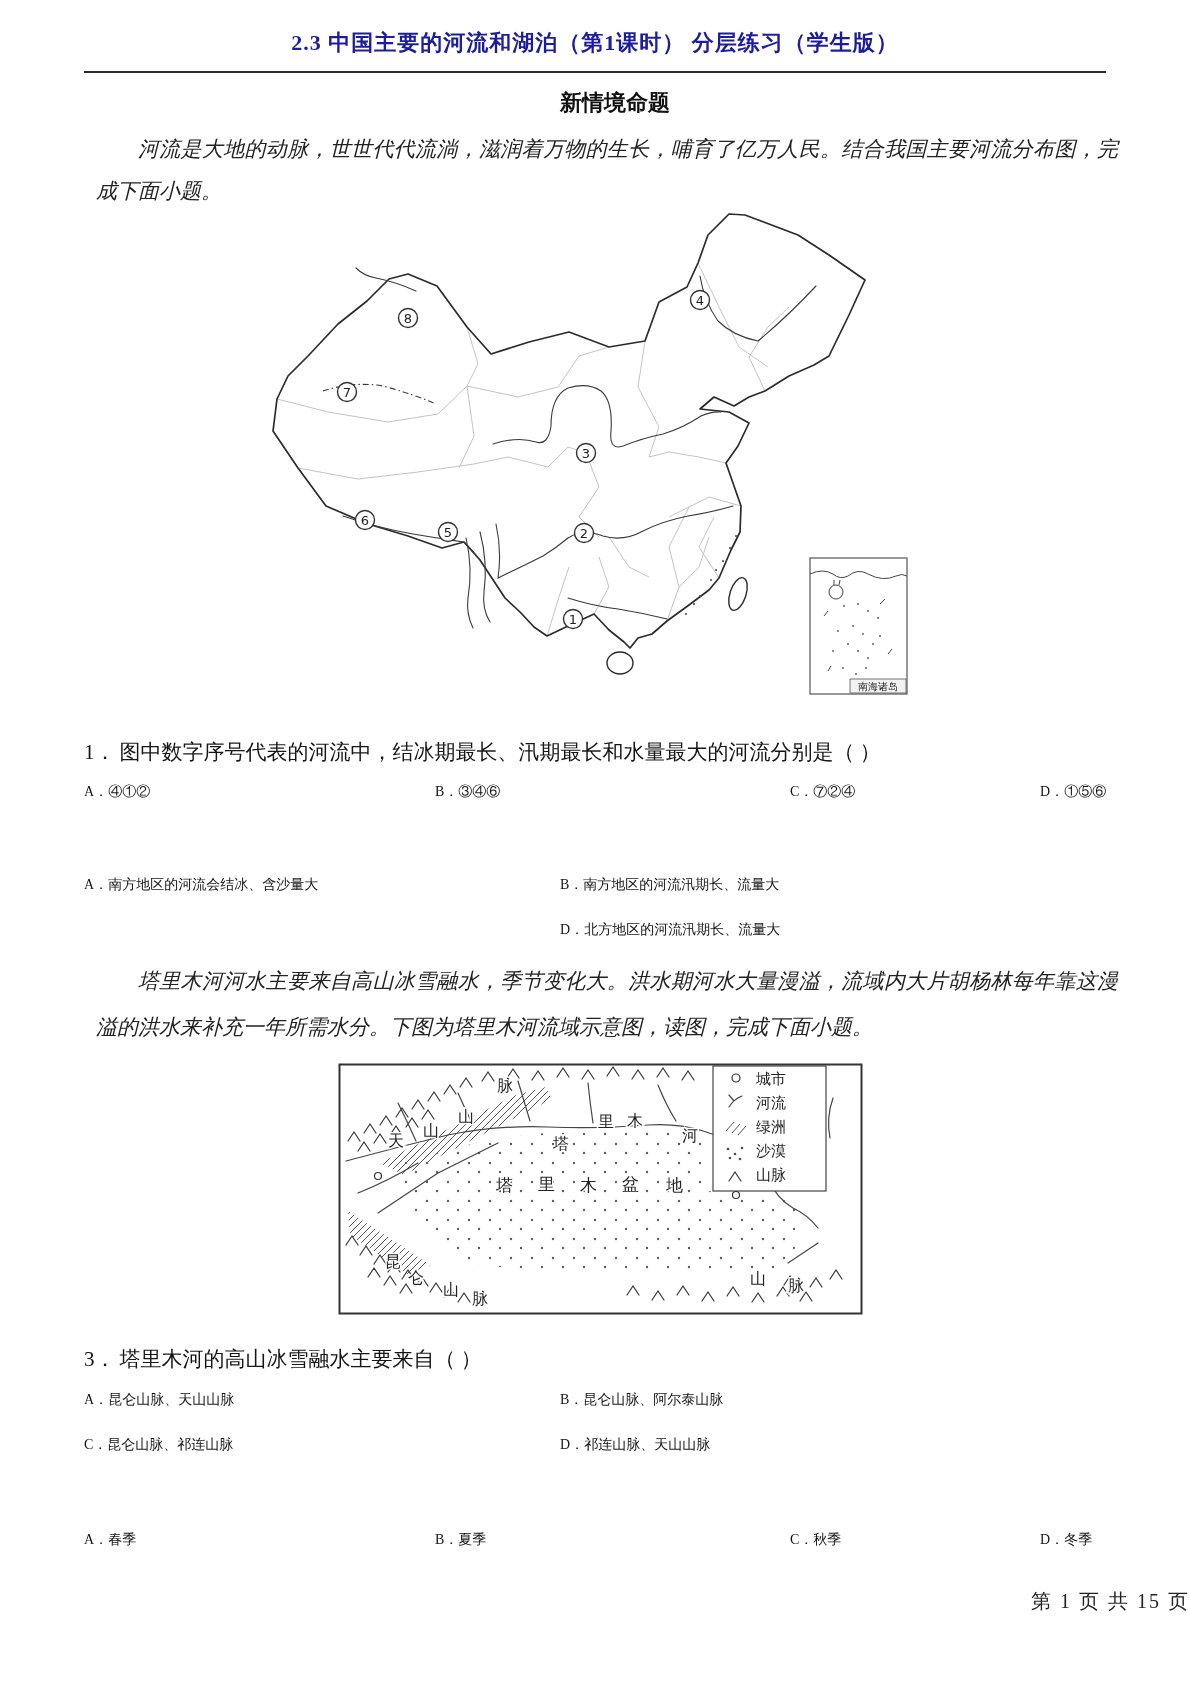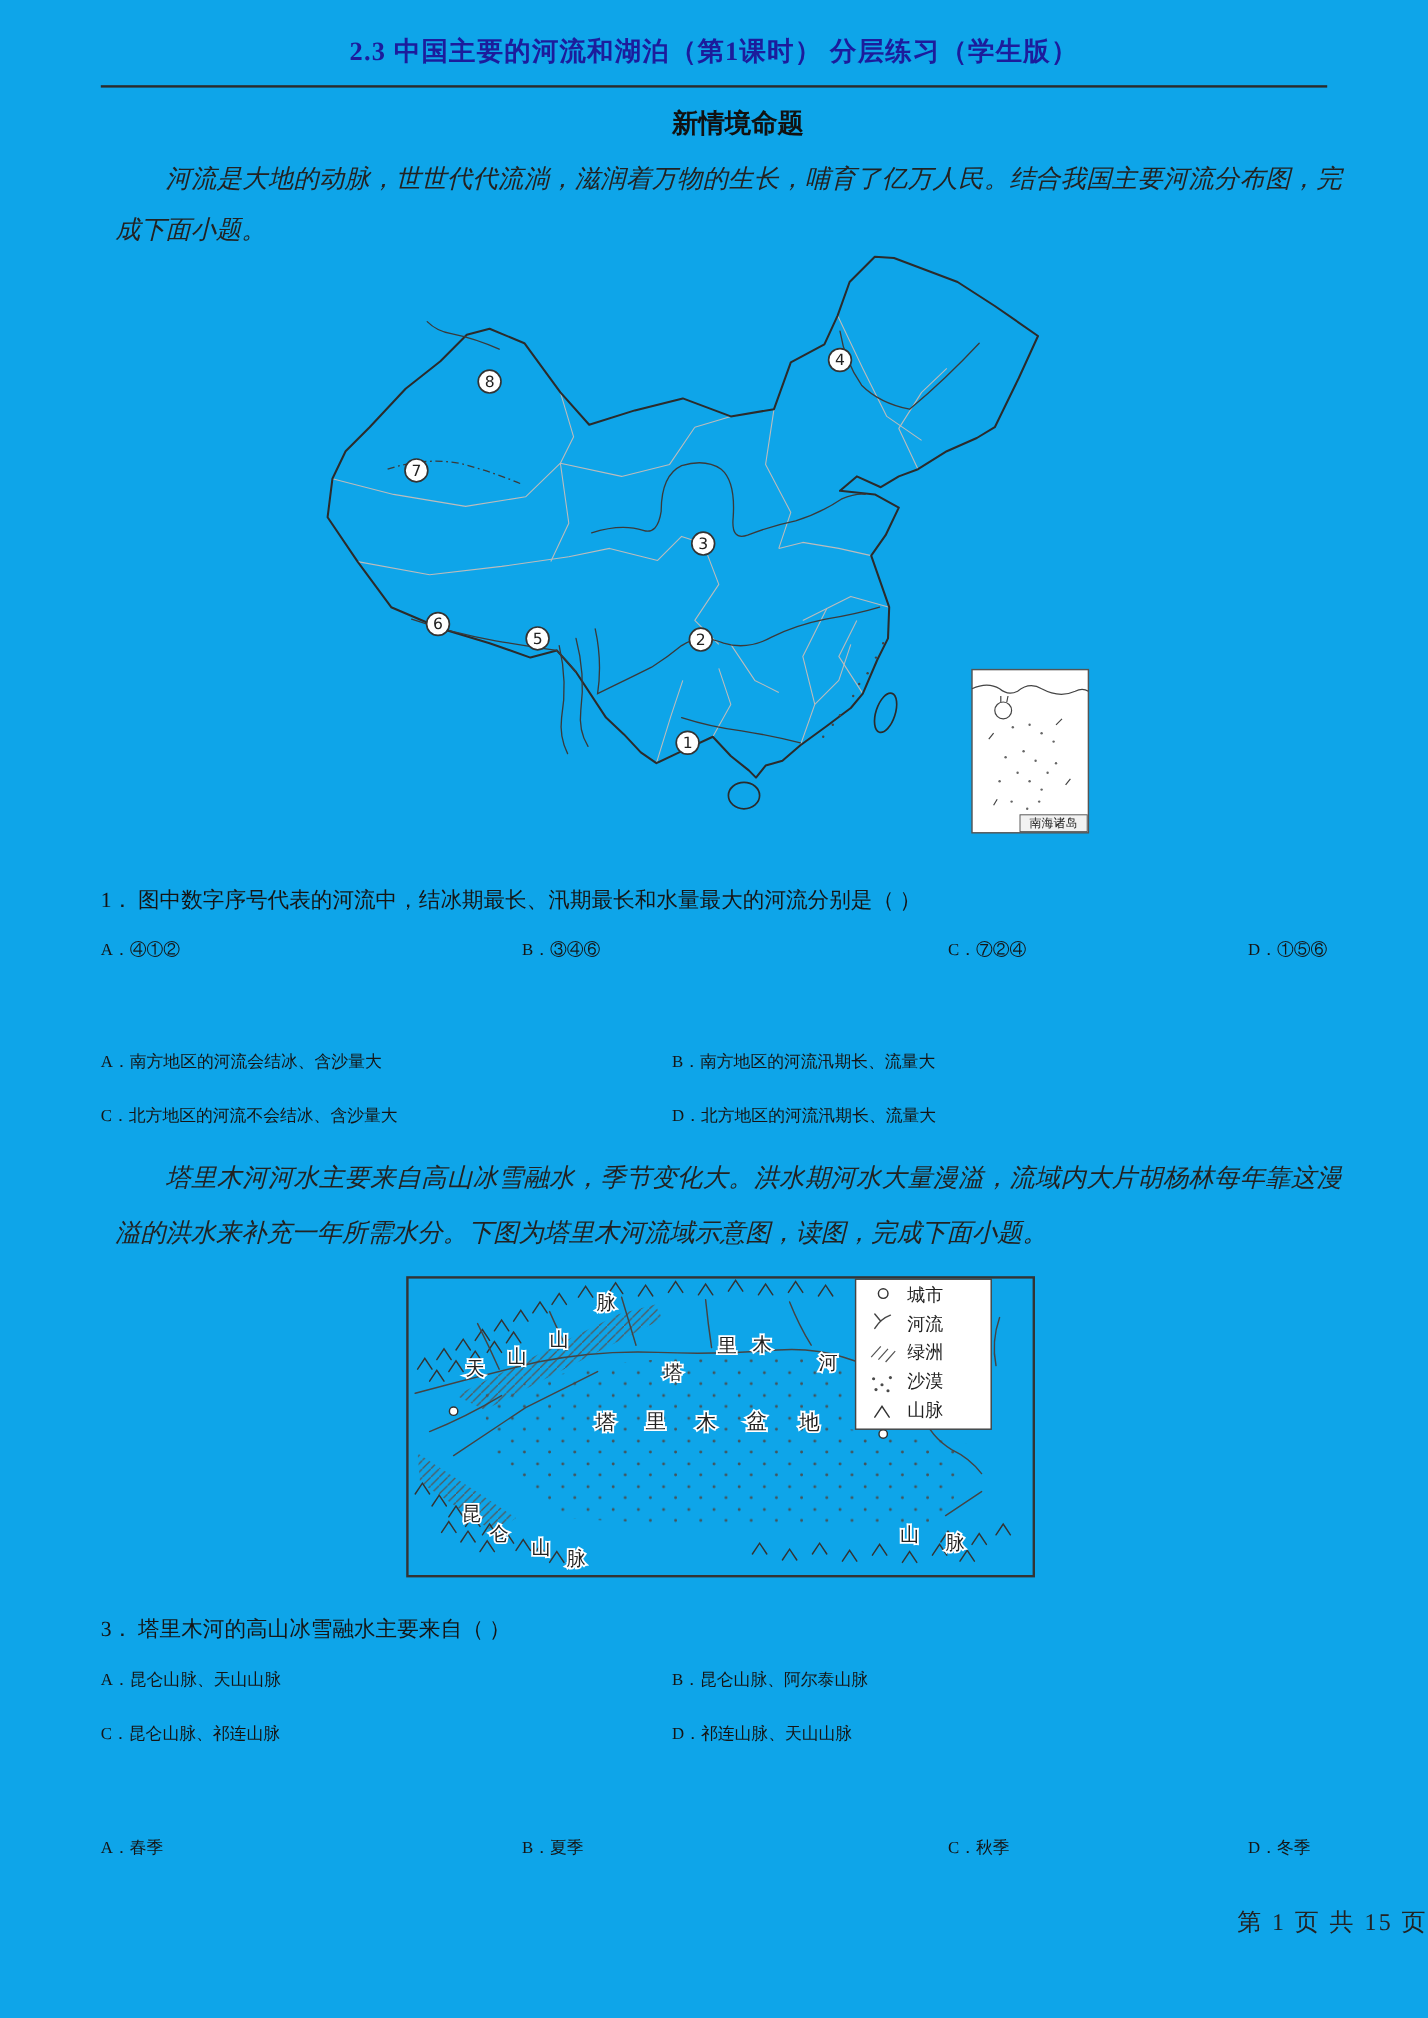--- a/index.html
+++ b/index.html
@@ -1,26 +1,26 @@
 <!DOCTYPE html>
 <html><head>
 <meta charset="utf-8">
 <style>
   html,body{margin:0;padding:0;background:#e8e8e8;}
-  .page{position:relative;width:1190px;height:1682px;background:#0ea5e9;margin:0 auto;
+  .page{position:relative;width:1190px;height:1682px;background:#ffffff;margin:0 auto;
         font-family:"Liberation Serif","DejaVu Serif",serif;color:#1a1a1a;overflow:hidden;}
   .abs{position:absolute;}
   .doc-title{top:28px;left:0;width:100%;text-align:center;font-weight:bold;font-size:22px;
              color:#1c1c9c;letter-spacing:1px;}
   .rule{top:71px;left:84px;width:1022px;border-top:2px solid #2b2b2b;height:0;}
   .section-heading{top:88px;left:0;width:100%;text-align:center;font-weight:bold;font-size:22px;color:#111;padding-left:20px;}
   .para{left:96px;width:1022px;font-size:21px;line-height:42px;text-indent:2em;
         font-style:italic;text-align:justify;color:#222;}
   .para2{line-height:46px;}
-  .q{left:84px;width:1060px;font-size:18px;white-space:nowrap;color:#151515;}
+  .q{left:84px;width:1060px;font-size:21px;white-space:nowrap;color:#151515;}
   .q .qnum{margin-right:4px;}
   .optrow{left:84px;width:1080px;height:32px;font-size:14px;color:#151515;}
   .opt{position:absolute;top:0;white-space:nowrap;}
   .footer{top:1588px;left:0;width:100%;text-align:right;font-size:20px;color:#222;letter-spacing:2px;}
 
   
   .outline{fill:none;stroke:#2b2b2b;stroke-width:1.7;stroke-linejoin:round;}
   .prov{fill:none;stroke:#bcbcbc;stroke-width:0.9;stroke-linejoin:round;}
   .river{fill:none;stroke:#3a3a3a;stroke-width:1.1;stroke-linecap:round;}
   .riverdash{fill:none;stroke:#3a3a3a;stroke-width:1.1;stroke-dasharray:6 3 1.5 3;}
@@ -184,21 +184,20 @@
     <span class="opt" style="left:351px"><span>B．</span><span>③④⑥</span></span>
     <span class="opt" style="left:706px"><span>C．</span><span>⑦②④</span></span>
     <span class="opt" style="left:956px"><span>D．</span><span>①⑤⑥</span></span>
   </div>
 
   <div class="abs optrow" style="top:876px">
     <span class="opt" style="left:476px"><span>B．</span><span>南方地区的河流汛期长、流量大</span></span>
     <span class="opt" style="left:0px"><span>A．</span><span>南方地区的河流会结冰、含沙量大</span></span>
   </div>
   <div class="abs optrow" style="top:921px">
-    <span class="opt" style="left:0px"><span>C．</span><span>北方地区的河流不会结冰、含沙量大</span></span>
     <span class="opt" style="left:476px"><span>D．</span><span>北方地区的河流汛期长、流量大</span></span>
   </div>
 
   <div class="abs para para2" style="top:958px">塔里木河河水主要来自高山冰雪融水，季节变化大。洪水期河水大量漫溢，流域内大片胡杨林每年靠这漫溢的洪水来补充一年所需水分。下图为塔里木河流域示意图，读图，完成下面小题。</div>
 
   <svg class="abs" style="top:1063px;left:338px" width="525" height="252" viewBox="0 0 525 252">
     <defs>
       <path id="mtn" d="M-6,4 L0,-5 L6,4" fill="none" stroke="#333" stroke-width="1.2" stroke-linecap="round"></path>
       <pattern id="dots" width="21" height="19" patternUnits="userSpaceOnUse">
         <circle cx="5" cy="5" r="1.2" fill="#4a4a4a"></circle>

